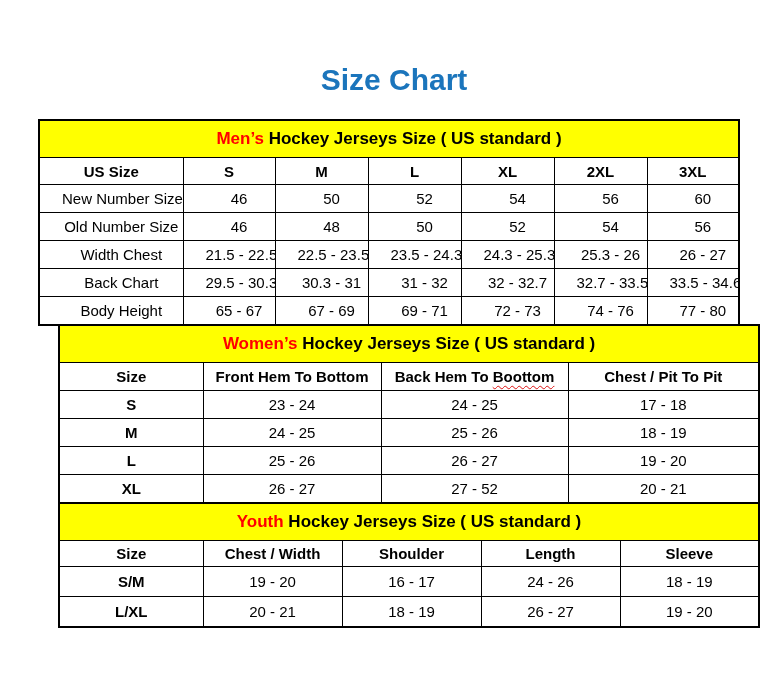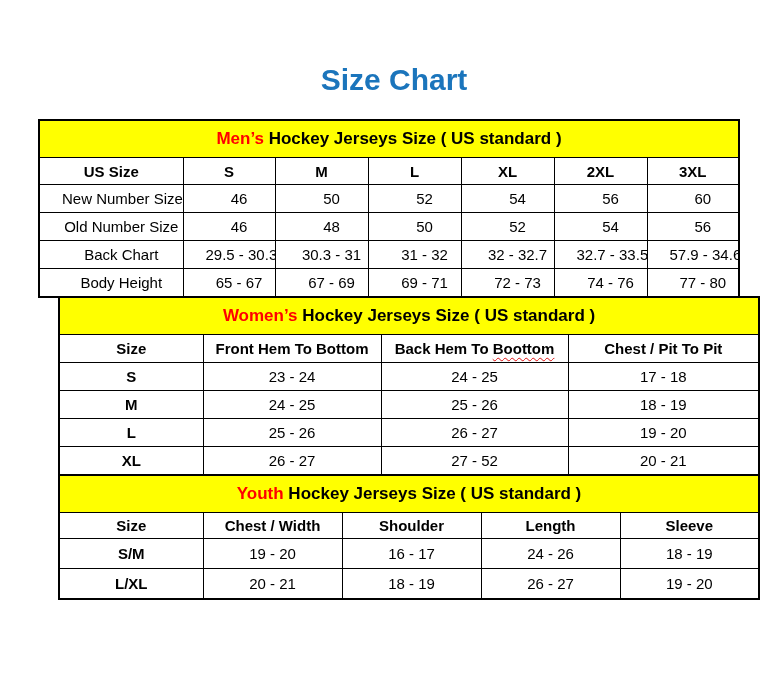--- a/index.html
+++ b/index.html
@@ -112,27 +112,36 @@
     <tr class="data">
       <td>Old Number Size</td>
       <td>46</td>
       <td>48</td>
       <td>50</td>
       <td>52</td>
       <td>54</td>
       <td>56</td>
     </tr>
     <tr class="data">
+      <td>Width Chest</td>
+      <td>21.5 - 22.5</td>
+      <td>22.5 - 23.5</td>
+      <td>23.5 - 24.3</td>
+      <td>24.3 - 25.3</td>
+      <td>25.3 - 26</td>
+      <td>26 - 27</td>
+    </tr>
+    <tr class="data">
       <td>Back Chart</td>
       <td>29.5 - 30.3</td>
       <td>30.3 - 31</td>
       <td>31 - 32</td>
       <td>32 - 32.7</td>
       <td>32.7 - 33.5</td>
-      <td>57.9 - 34.6</td>
+      <td>33.5 - 34.6</td>
     </tr>
     <tr class="data">
       <td>Body Height</td>
       <td>65 - 67</td>
       <td>67 - 69</td>
       <td>69 - 71</td>
       <td>72 - 73</td>
       <td>74 - 76</td>
       <td>77 - 80</td>
     </tr>

